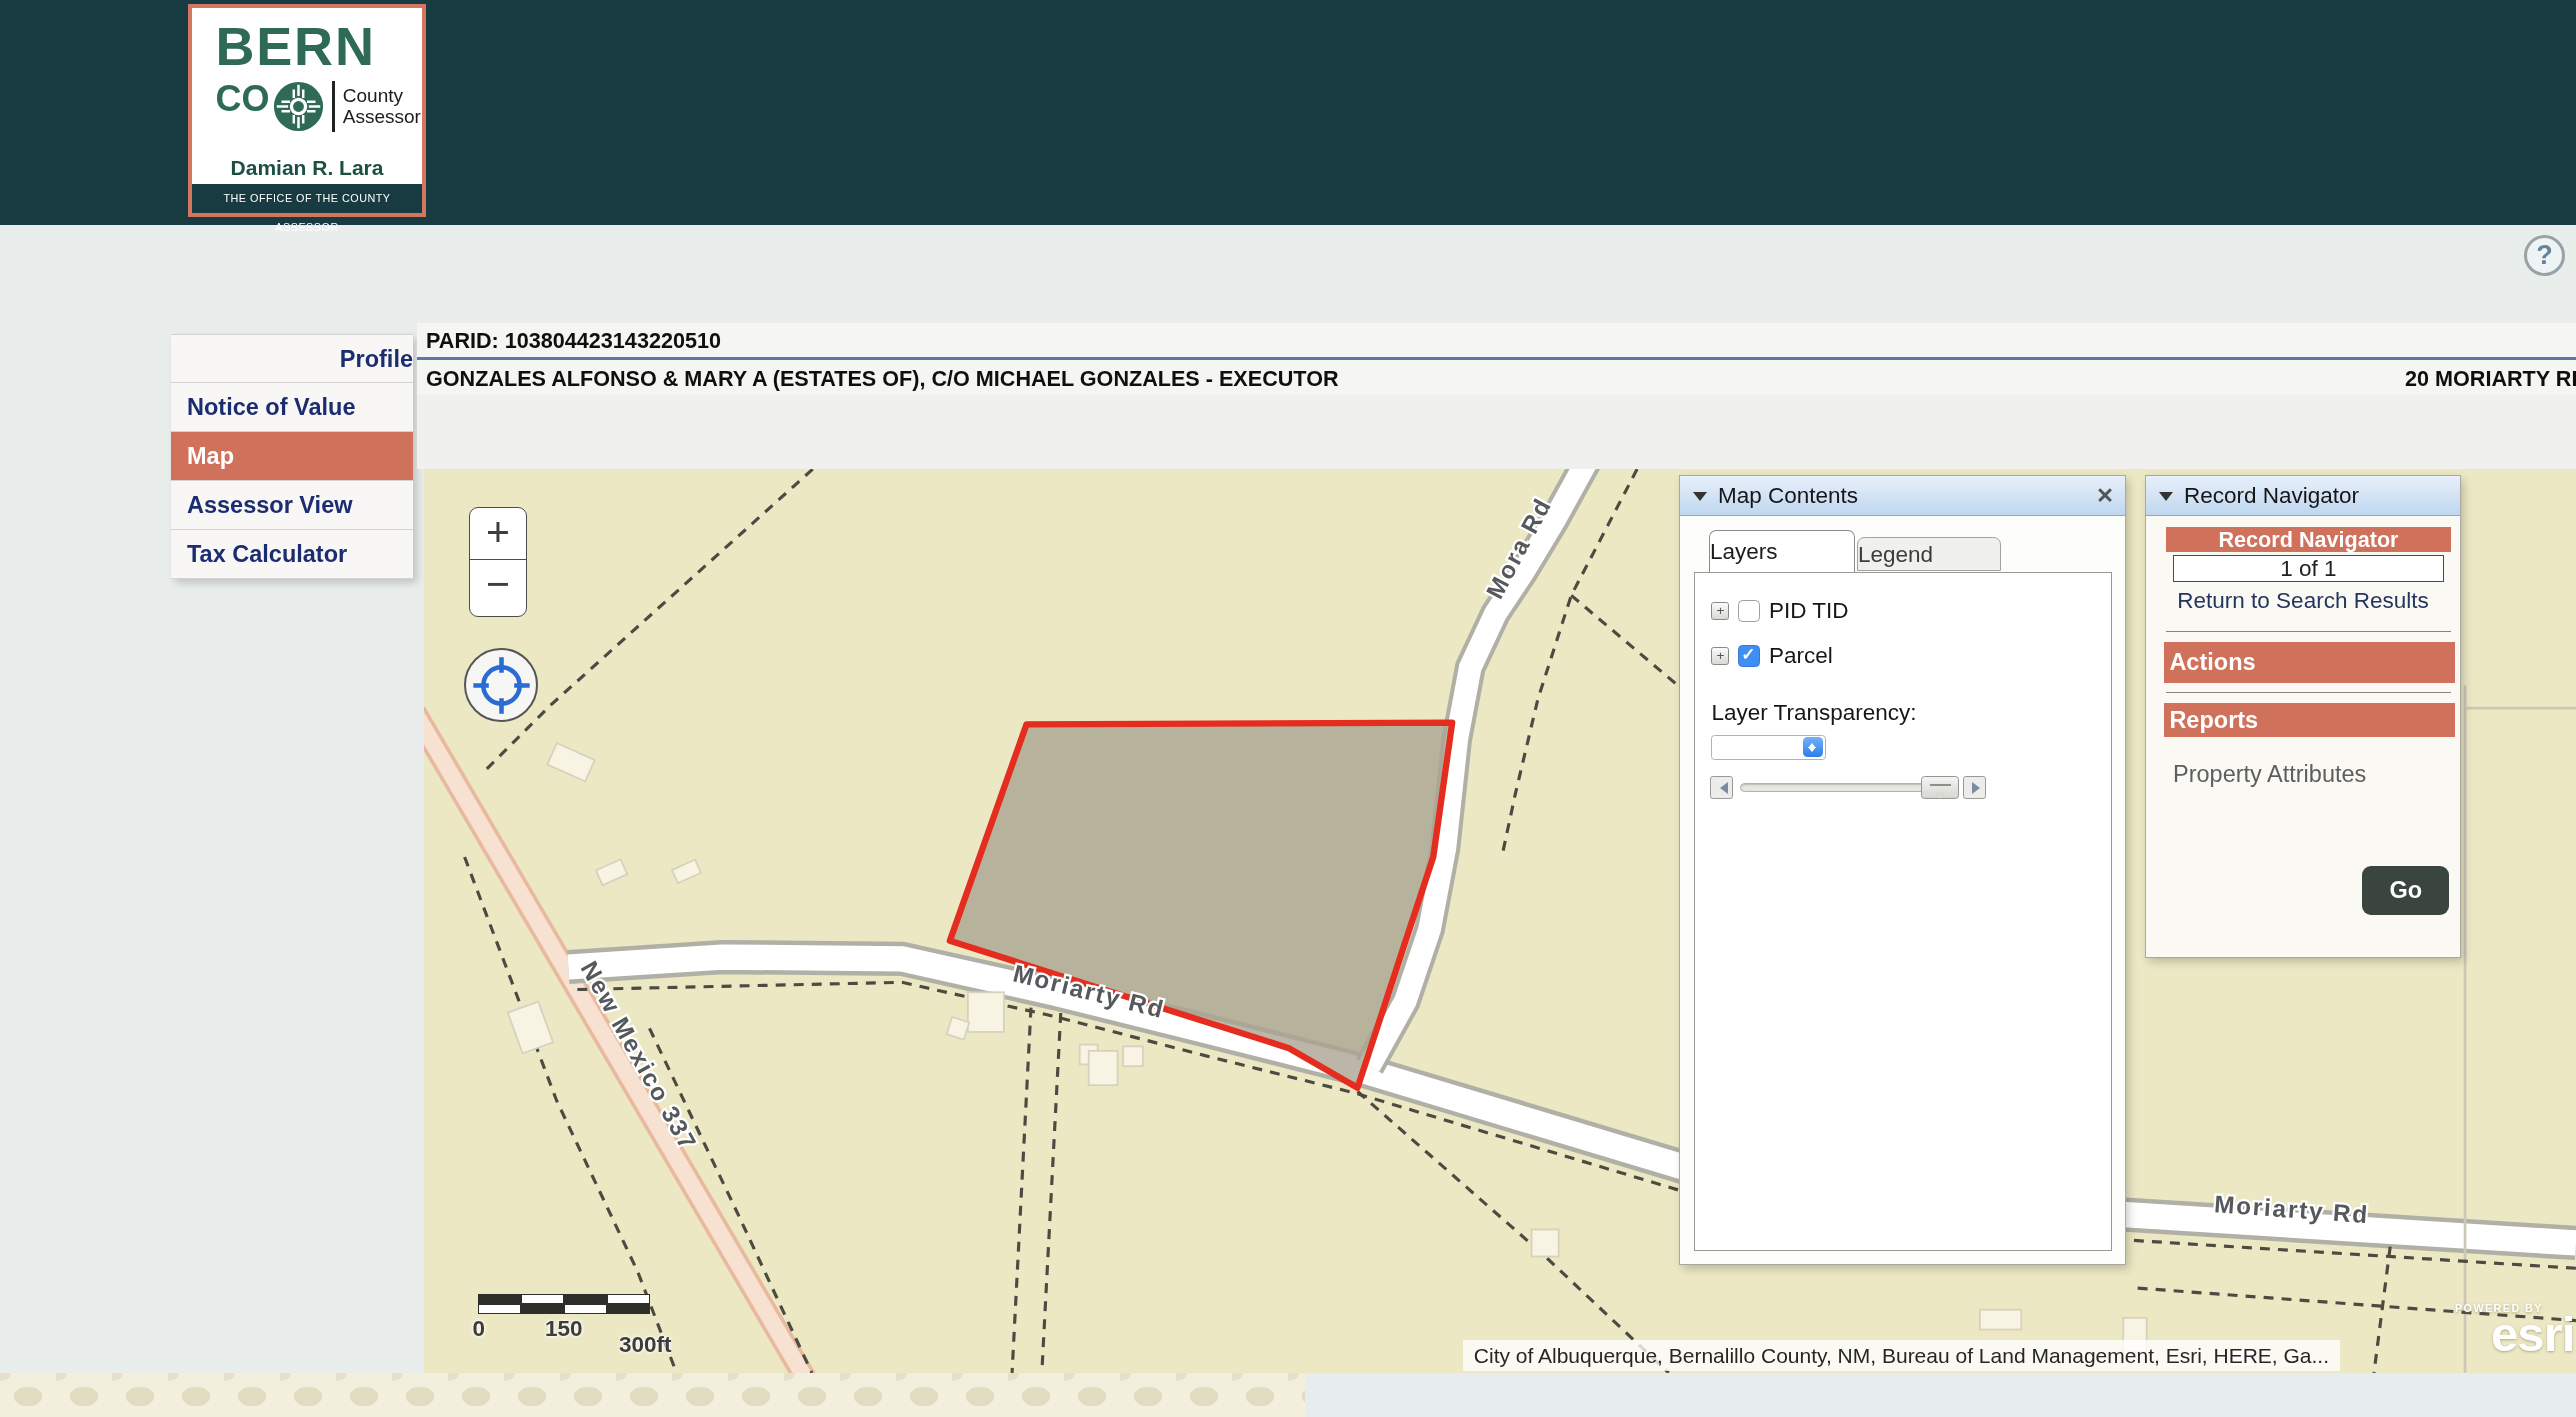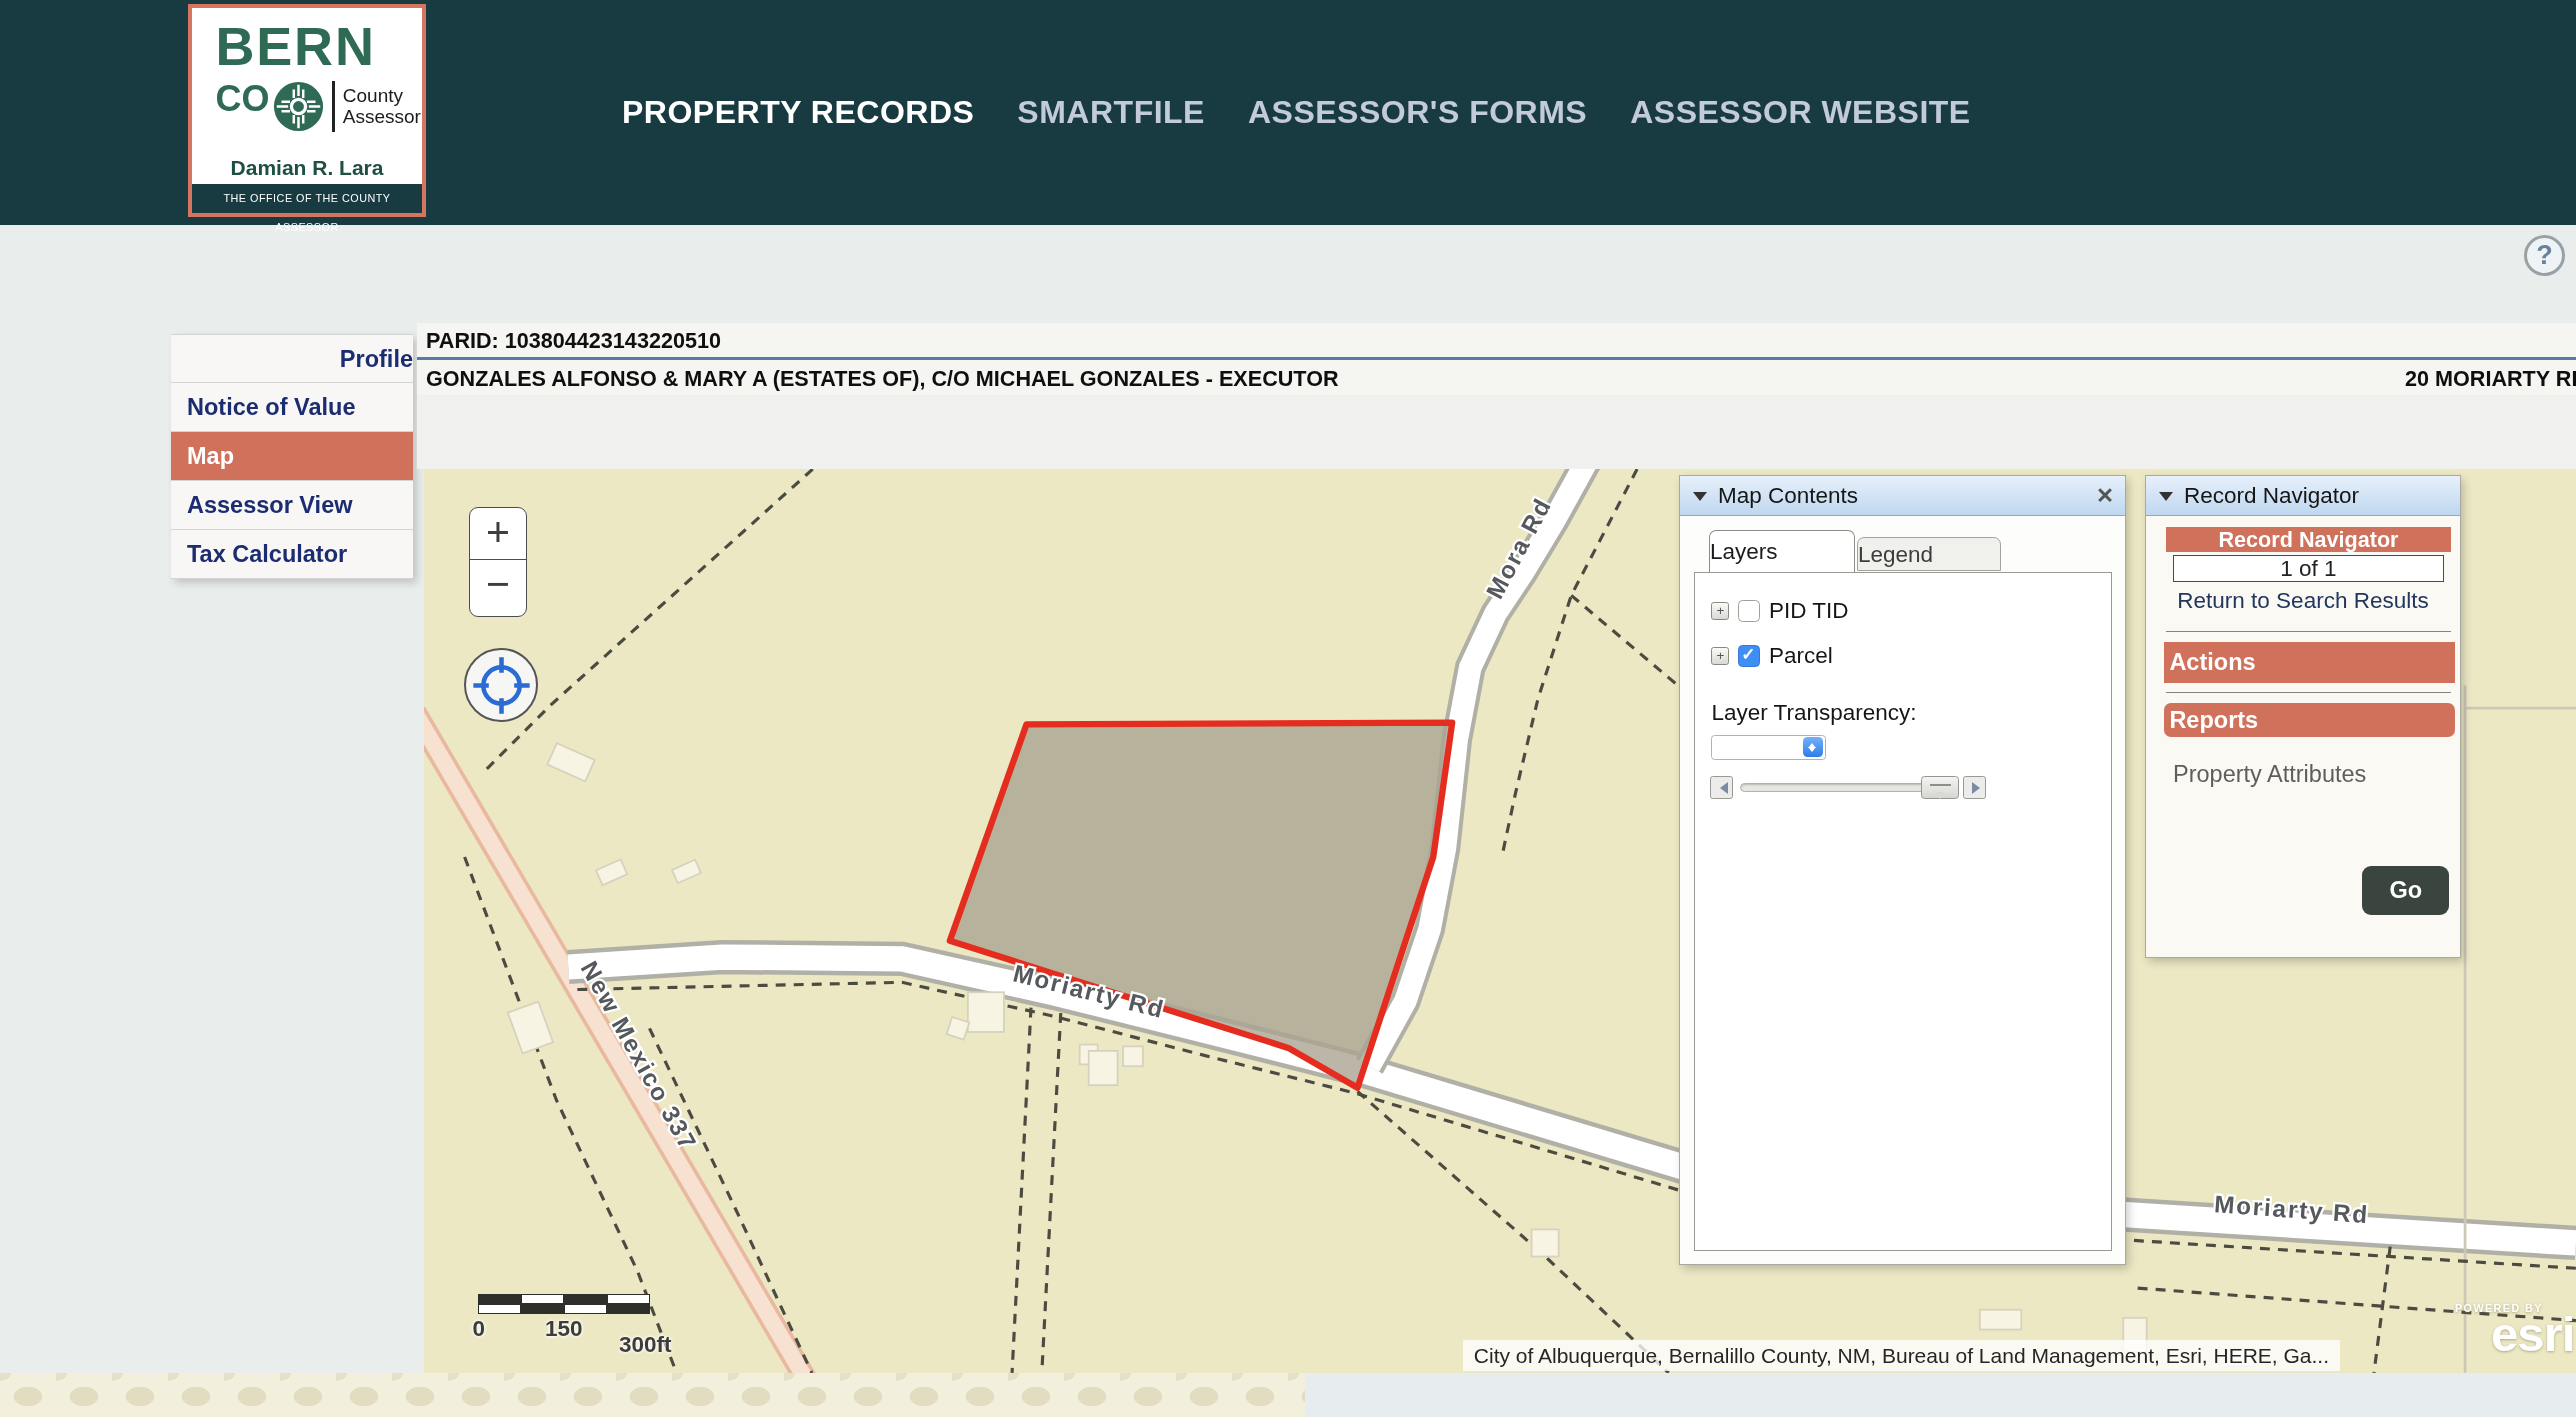--- a/index.html
+++ b/index.html
@@ -98,21 +98,21 @@
   .thumb::after { content:""; position:absolute; left:11.7px; bottom:-7.2px; border:6.3px solid transparent; border-top:7.2px solid #d9d9d5; }
   .thumb::before { content:""; position:absolute; left:7.2px; top:7.2px; width:21.6px; height:1.8px; background:#8f8f89; }
 
   #recordNav { left:2145px; top:475px; width:316px; height:483px; background:#faf9f3; }
   .rn-bar { position:absolute; left:20px; right:9px; top:51px; height:25px; background:#d0715b; color:#fff; font-size:21.6px; font-weight:700; text-align:center; line-height:25px; }
   .rn-input { position:absolute; left:27px; right:16px; top:79px; height:27px; background:#fff; border:1.8px solid #2e4f7a; font-size:22.5px; color:#222; text-align:center; line-height:25px; cursor:text; }
   .rn-link { position:absolute; left:0; right:0; top:112px; font-size:22.5px; color:#22365e; text-align:center; cursor:pointer; }
   .rn-hr { position:absolute; left:20px; right:9px; border-top:1.8px solid #84847e; }
   .rn-secbar { position:absolute; left:18px; right:5.4px; background:#d0715b; color:#fff; font-weight:700; padding-left:5.4px; cursor:pointer; }
   .rn-actions { top:166px; height:41px; font-size:23.5px; line-height:41px; }
-  .rn-reports { top:227px; height:34px; font-size:23.5px; line-height:34px;border-radius:7px; }
+  .rn-reports { top:227px; height:34px; font-size:23.5px; line-height:34px; }
   .rn-report-item { position:absolute; left:27px; top:285px; font-size:23.5px; color:#5e5e5e; cursor:pointer; }
   .rn-go { position:absolute; right:10.8px; top:390px; width:87px; height:49px; background:#39453e; border-radius:9px; color:#fff; font-size:23.5px; font-weight:700; text-align:center; line-height:49px; cursor:pointer; }
 
   
   .dots { position:absolute; left:0; top:1373px; width:1305px; height:45px; background-color:#f2efdc;
     background-image:radial-gradient(ellipse 23.5px 16px at 28px 23.5px, #e2ddc0 60%, transparent 62%),
                      radial-gradient(ellipse 18px 12.6px at 0px 0px, #e6e1c6 60%, transparent 62%);
     background-size:56px 47px, 56px 47px; }
   .bottom-right { position:absolute; left:1305px; top:1373px; right:0; height:45px; background:#e7edee; }
 </style>
@@ -136,26 +136,20 @@
       </svg>
       <div class="logo-div"></div>
       <div class="logo-division">
         <div>County</div>
         <div>Assessor</div>
       </div>
     </div>
     <div class="logo-name">Damian R. Lara</div>
     <div class="logo-tagline">THE OFFICE OF THE COUNTY ASSESSOR</div>
   </div>
-  <div class="nav">
-    <span class="nav-item active">PROPERTY RECORDS</span>
-    <span class="nav-item">SMARTFILE</span>
-    <span class="nav-item">ASSESSOR'S FORMS</span>
-    <span class="nav-item">ASSESSOR WEBSITE</span>
-  </div>
 </div>
 <div class="help-btn">?</div>
 
 <div class="sidebar">
   <div class="side-item">Profile</div>
   <div class="side-item">Notice of Value</div>
   <div class="side-item active">Map</div>
   <div class="side-item">Assessor View</div>
   <div class="side-item">Tax Calculator</div>
 </div>

